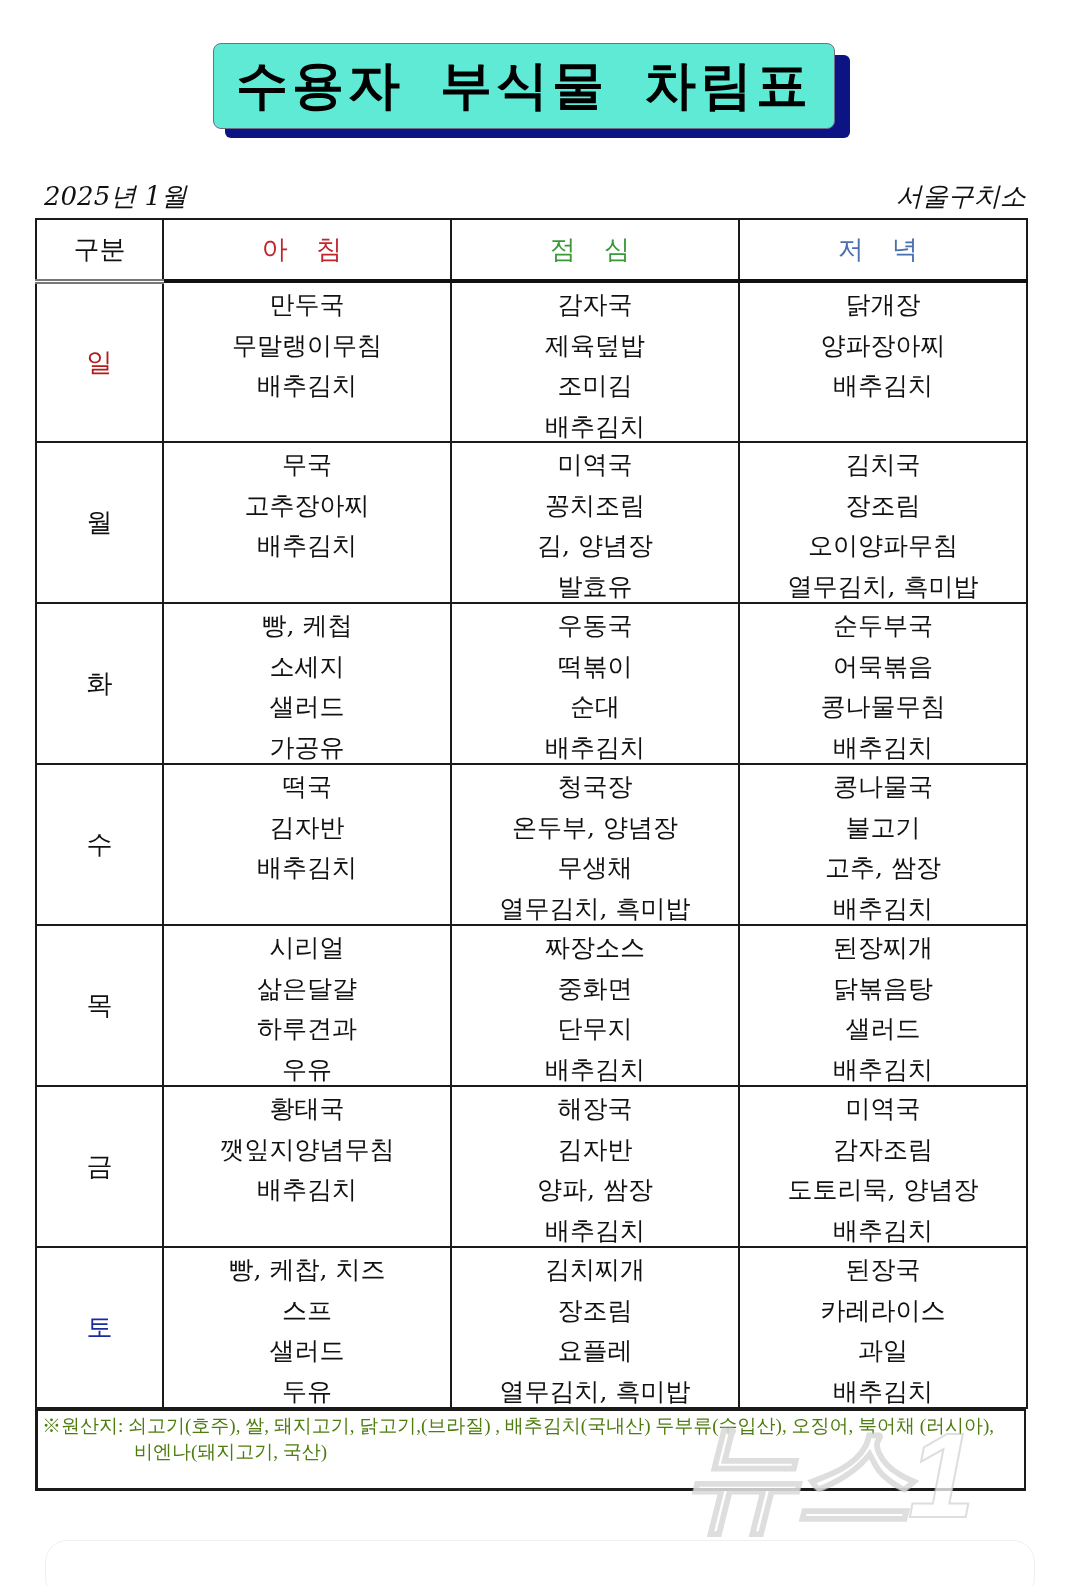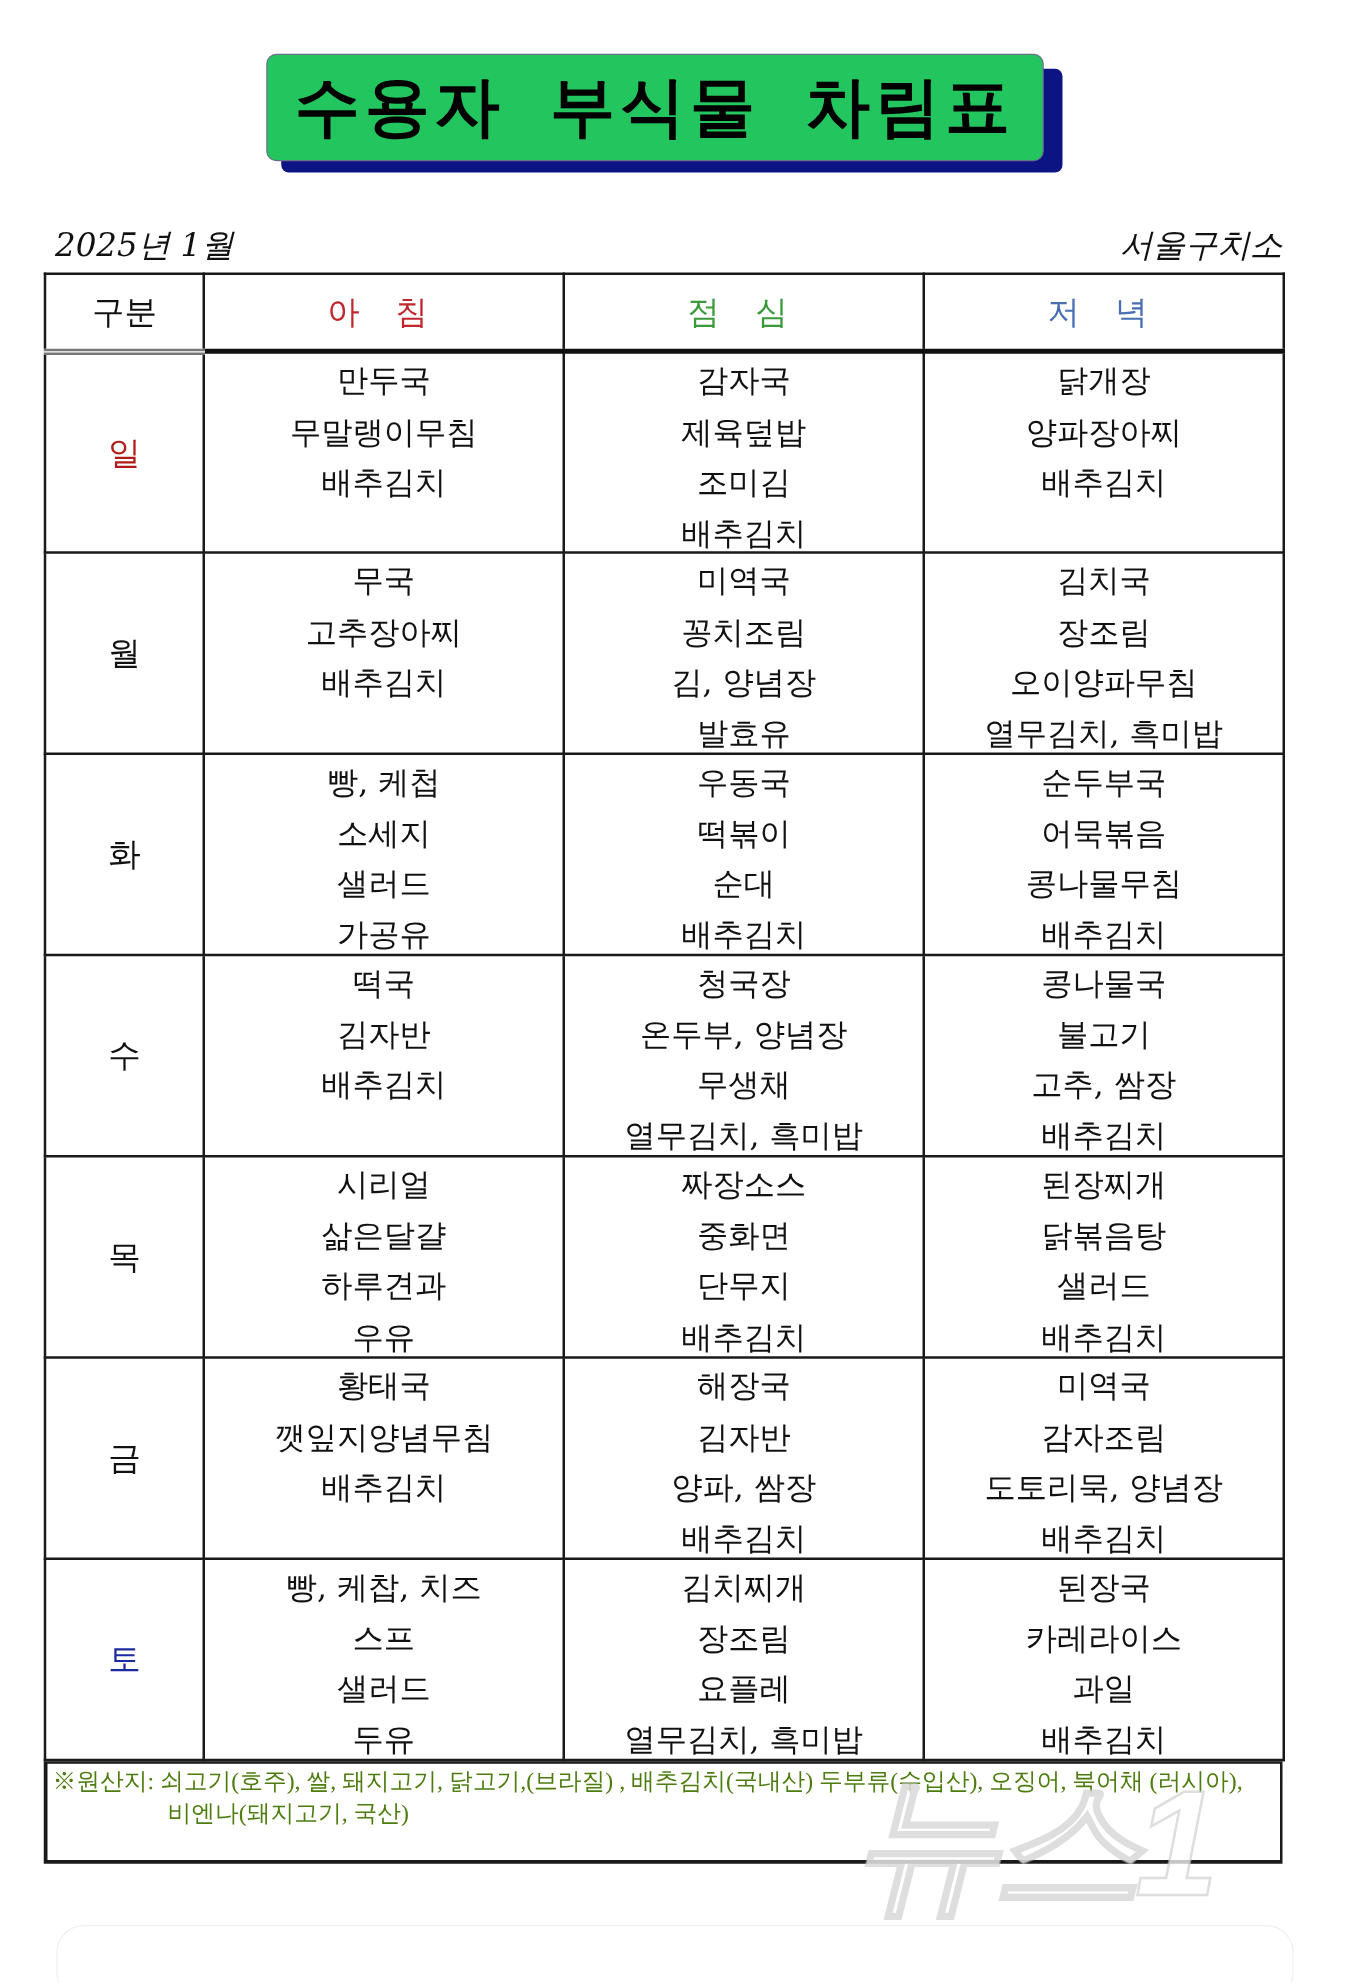--- a/index.html
+++ b/index.html
@@ -1,21 +1,21 @@
 <!DOCTYPE html>
 <html><head>
 <meta charset="utf-8">
 <style>
   * { box-sizing: border-box; margin: 0; padding: 0; }
   html, body { width: 1080px; height: 1586px; background: #ffffff; overflow: hidden; }
   body { position: relative; font-family: "DejaVu Sans", "Liberation Sans", sans-serif; color: #111; }
 
   .title-wrap { position: absolute; left: 213px; top: 43px; width: 637px; height: 95px; }
   .title-shadow { position: absolute; left: 12px; top: 12px; width: 625px; height: 83px; background: #0c1484; border-radius: 6px; }
-  .title-box { position: absolute; left: 0; top: 0; width: 622px; height: 86px; background: #22c55e; border: 1.5px solid #6b6f8a; border-radius: 8px;
+  .title-box { position: absolute; left: 0; top: 0; width: 622px; height: 86px; background: #5eead4; border: 1.5px solid #6b6f8a; border-radius: 8px;
     display: flex; align-items: center; justify-content: center; }
   .title-text { font-family: "DejaVu Sans", sans-serif; font-weight: bold; font-size: 52px; letter-spacing: 4px; word-spacing: 14px; color: #000; }
 
   .meta-row { position: absolute; left: 44px; top: 178px; width: 982px; height: 36px; display: flex; justify-content: space-between; align-items: center; }
   .meta-text { font-family: "DejaVu Serif", serif; font-size: 26px; color: #111; font-style: italic; }
 
   .menu-table { position: absolute; left: 35px; top: 218px; width: 991px; border-collapse: collapse; table-layout: fixed; }
   .menu-table td, .menu-table th { border: 2px solid #1a1a1a; text-align: center; vertical-align: middle; }
   .menu-table th { height: 62px; font-weight: normal; font-family: "DejaVu Serif", serif; font-size: 26px; letter-spacing: 10px; }
   .menu-table th.gubun { letter-spacing: 0; color: #111; border-bottom: 5px double #777; }

